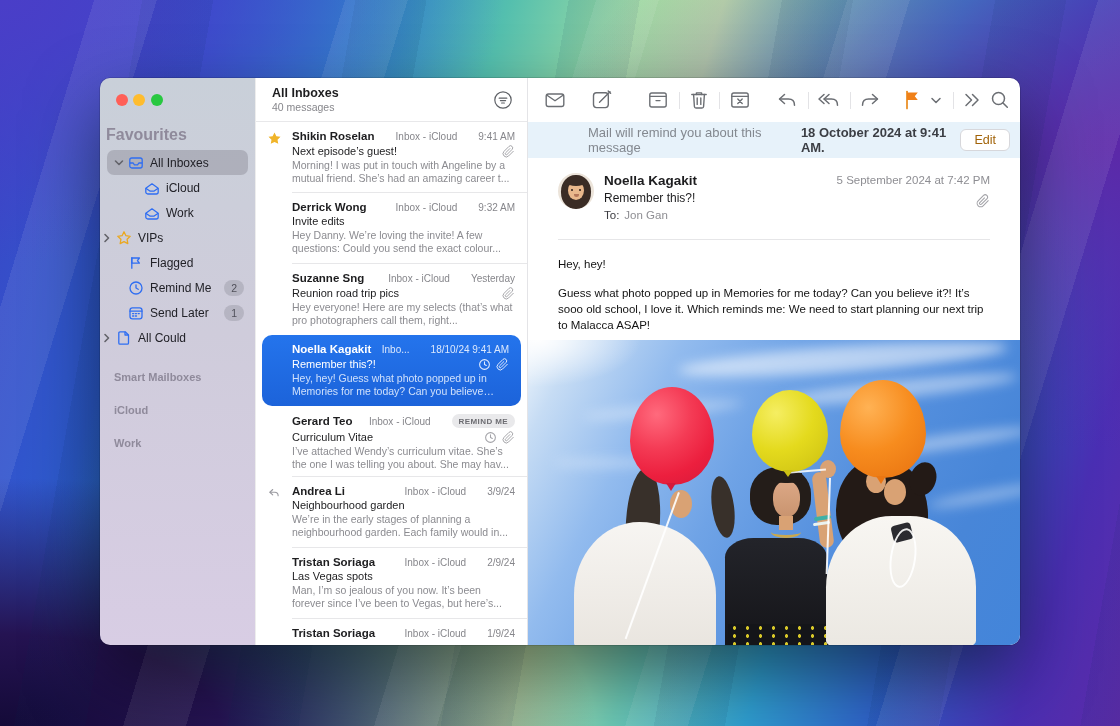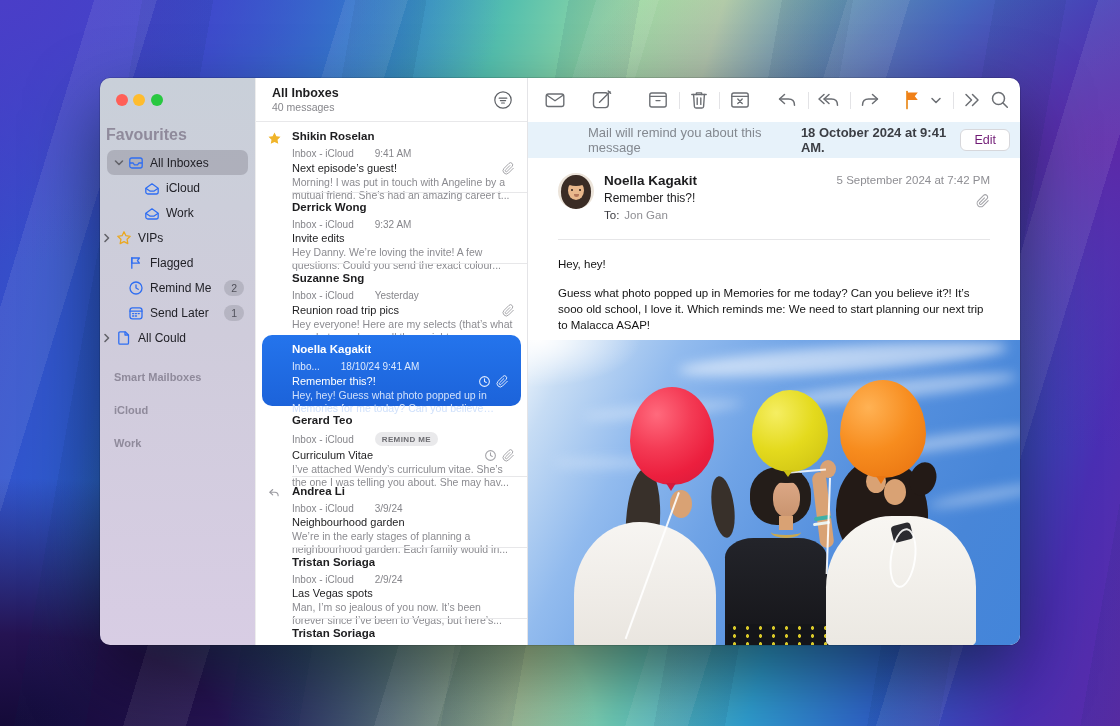--- a/index.html
+++ b/index.html
@@ -33,42 +33,42 @@
   .sb-sec{font-size:11px;font-weight:700;color:#8f8a9b;padding-left:14px;margin-top:21px;}
   
   .list{width:273px;flex:none;background:#fff;border-left:1px solid rgba(0,0,0,.07);border-right:1px solid #e4e4e7;display:flex;flex-direction:column;box-sizing:border-box;}
   .list-header{height:44px;flex:none;border-bottom:1px solid #e8e8ea;position:relative;padding:8px 0 0 16px;box-sizing:border-box;}
   .lh-title{font-size:12.5px;font-weight:700;color:#1d1d1f;}
   .lh-count{font-size:10.5px;color:#86868b;margin-top:1px;}
   .filter-ic{position:absolute;right:13px;top:11px;width:22px;height:22px;color:#5f6267;}
   .rows{flex:1;overflow:hidden;position:relative;}
   .msg{position:relative;height:71px;box-sizing:border-box;padding:8px 12px 0 36px;}
   .msg .sep{position:absolute;left:36px;right:0;bottom:0;height:1px;background:#e7e7e9;}
-  .l1{display:flex;align-items:baseline;gap:6px;flex-direction:column;}
+  .l1{display:flex;align-items:baseline;gap:6px;}
   .sender{font-size:11.5px;font-weight:700;color:#1d1d1f;flex:1;white-space:nowrap;overflow:hidden;}
   .meta{font-size:10px;color:#86868b;white-space:nowrap;display:flex;align-items:center;gap:21px;}
   .l2{display:flex;align-items:center;margin-top:2px;}
   .subject{font-size:11px;color:#1d1d1f;flex:1;white-space:nowrap;overflow:hidden;}
   .l2 .ic{width:13px;height:13px;color:#a3a3a8;margin-left:5px;flex:none;}
   .preview{font-size:10.5px;color:#8b8b90;line-height:1.26;margin-top:2px;display:-webkit-box;-webkit-line-clamp:2;-webkit-box-orient:vertical;overflow:hidden;}
   .gutter{position:absolute;left:11px;top:9px;width:15px;height:15px;}
   .msg.selected{background:linear-gradient(180deg,#2474ec,#1c63da);border-radius:10px;margin:0 6px;padding-left:30px;}
   .msg.selected .sender,.msg.selected .subject{color:#fff;}
   .msg.selected .meta{color:#dbe8fd;}
   .msg.selected .preview{color:#cfe0fb;}
   .msg.selected .l2 .ic{color:#e3edfe;}
   .remind-pill{font-size:8px;font-weight:700;letter-spacing:.4px;color:#6d6d72;background:#e9e9eb;border-radius:8px;padding:2.5px 7px;}
   
   .pane{flex:1;background:#fff;position:relative;display:flex;flex-direction:column;min-width:0;}
   .toolbar{height:44px;flex:none;position:relative;}
   .tb-ico{position:absolute;top:10px;width:24px;height:24px;color:#6b6e73;}
   .tb-sep{position:absolute;top:14px;width:1px;height:17px;background:#e3e3e6;}
   .banner{height:36px;flex:none;background:#e7f2fa;display:flex;align-items:center;padding:0 10px 0 60px;font-size:13px;color:#83888f;}
   .banner b{color:#3b3e44;font-weight:700;margin-left:0;}
-  .edit-btn{margin-left:auto;background:#fff;border:1px solid #d7d7db;border-radius:6px;font-size:12.5px;color:#701a75;padding:3px 13px;font-family:inherit;}
+  .edit-btn{margin-left:auto;background:#fff;border:1px solid #d7d7db;border-radius:6px;font-size:12.5px;color:#a16207;padding:3px 13px;font-family:inherit;}
   .msg-header{height:82px;flex:none;position:relative;box-sizing:border-box;}
   .msg-header .hr{position:absolute;left:30px;right:30px;bottom:0;height:1px;background:#e6e6e8;}
   .avatar{position:absolute;left:30px;top:15px;width:36px;height:36px;border-radius:50%;background:#ece4da;overflow:hidden;}
   .avatar .hair{position:absolute;left:3px;top:2px;width:30px;height:34px;border-radius:48%;background:#3a2c25;}
   .avatar .face{position:absolute;left:10px;top:8px;width:16px;height:19px;border-radius:50%;background:#e9b88c;}
   .avatar .fringe{position:absolute;left:9px;top:6px;width:18px;height:7px;border-radius:0 0 50% 50%;background:#3a2c25;}
   .avatar .eye{position:absolute;width:2px;height:2px;border-radius:50%;background:#2a1d18;top:16px;}
   .avatar .eye.le{left:13px;} .avatar .eye.re{left:21px;}
   .avatar .mouth{position:absolute;left:16px;top:21px;width:5px;height:2.5px;border-radius:0 0 4px 4px;background:#b4775a;}
   .mh-name{position:absolute;left:76px;top:15px;font-size:13.5px;font-weight:700;color:#1d1d1f;}

